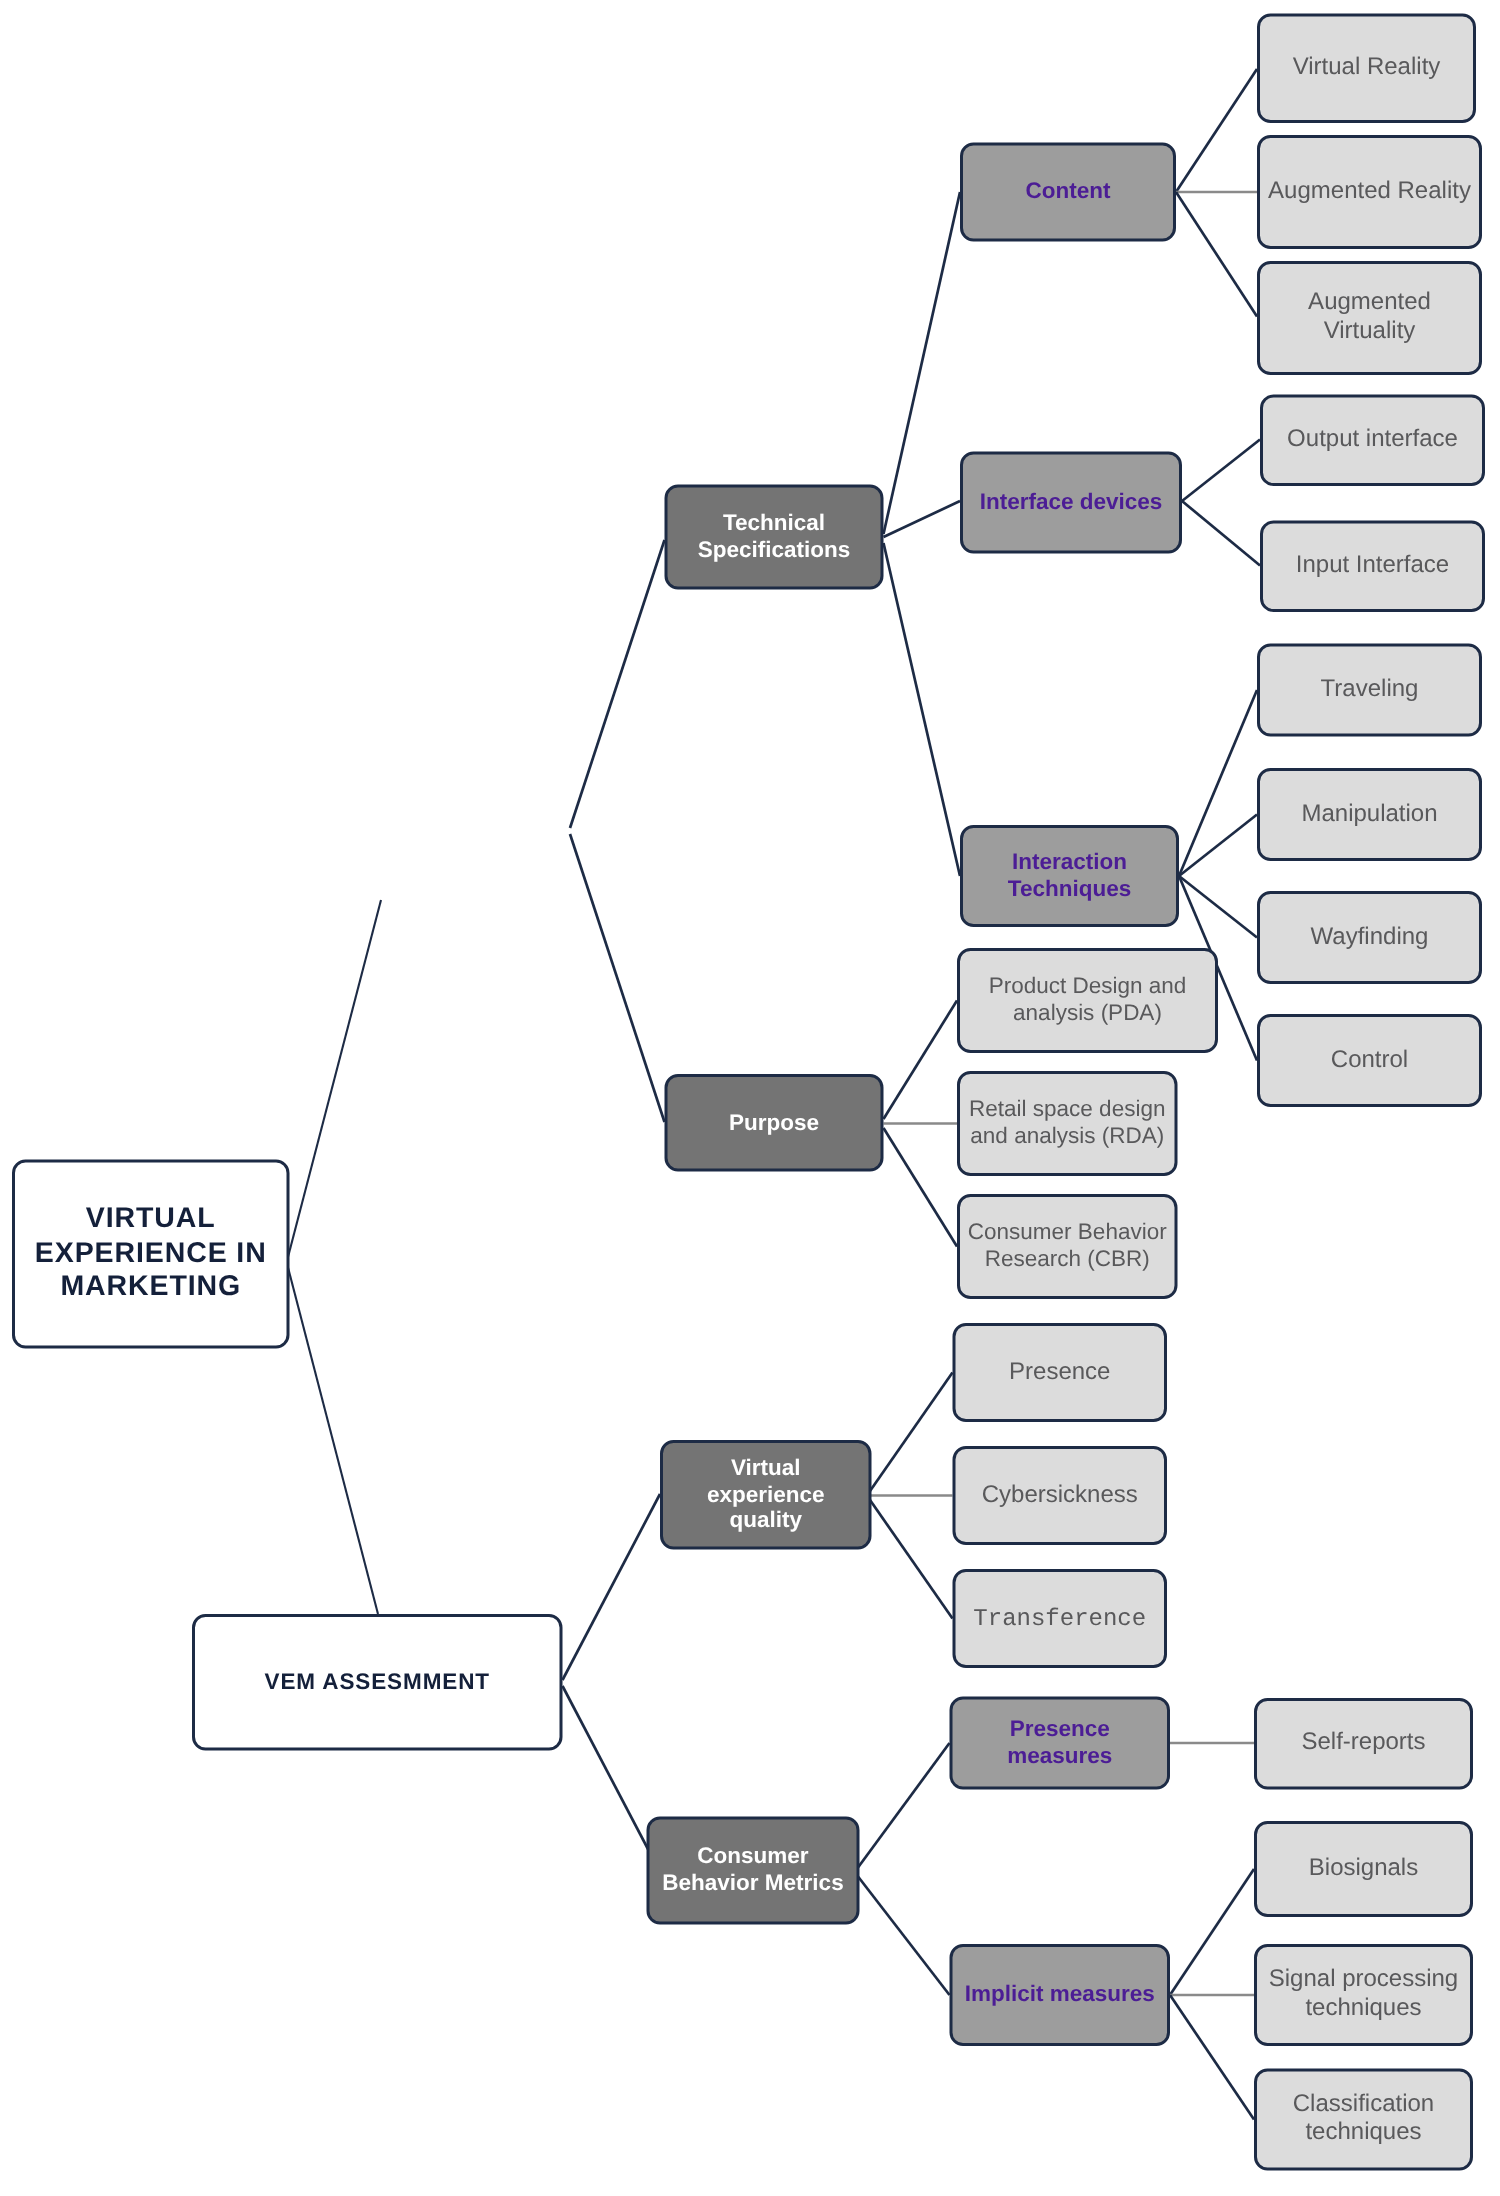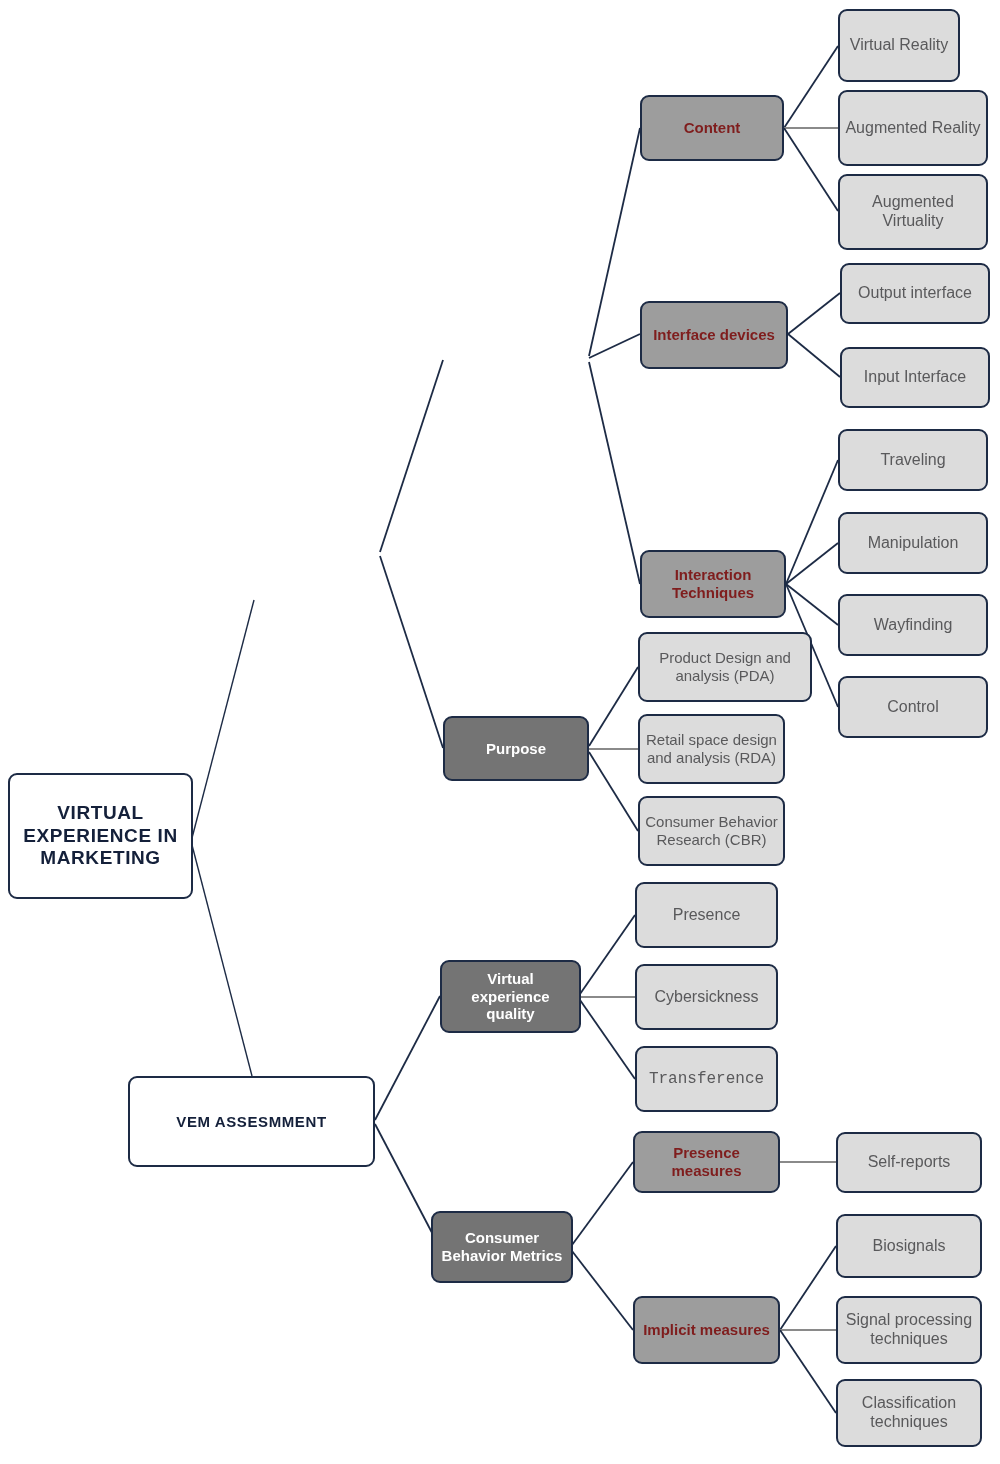--- a/index.html
+++ b/index.html
@@ -50,21 +50,21 @@
   .n-dark {
     background: #747474;
     border: 2.5px solid #1d2b45;
     color: #ffffff;
     font-weight: bold;
   }
   
   .n-mid {
     background: #9d9d9d;
     border: 2.5px solid #1d2b45;
-    color: #7f1d1d;
+    color: #4c1d95;
     font-weight: bold;
   }
   
   .n-leaf {
     background: #dcdcdc;
     border: 2.2px solid #1d2b45;
     color: #59595b;
     font-weight: normal;
   }
 </style>
@@ -127,20 +127,23 @@
 
   <div class="node n-root" style="left:8px; top:773px; width:185px; height:126px; font-size:19px;">
     <span>VIRTUAL EXPERIENCE IN MARKETING</span>
   </div>
 
 
   <div class="node n-root" style="left:128px; top:1076px; width:247px; height:91px; font-size:15px;">
     <span>VEM  ASSESMMENT</span>
   </div>
 
+  <div class="node n-dark" style="left:443px; top:323px; width:146px; height:70px; font-size:15px;">
+    <span>Technical Specifications</span>
+  </div>
 
   <div class="node n-dark" style="left:443px; top:716px; width:146px; height:65px; font-size:15px;">
     <span>Purpose</span>
   </div>
 
   <div class="node n-dark" style="left:431px; top:1211px; width:142px; height:72px; font-size:15px;">
     <span>Consumer Behavior Metrics</span>
   </div>
 
   <div class="node n-dark" style="left:440px; top:960px; width:141px; height:73px; font-size:15px;">
@@ -160,21 +163,21 @@
   </div>
 
   <div class="node n-mid" style="left:633px; top:1131px; width:147px; height:62px; font-size:15px;">
     <span>Presence measures</span>
   </div>
 
   <div class="node n-mid" style="left:633px; top:1296px; width:147px; height:68px; font-size:15px;align-items:center;">
     <span>Implicit measures</span>
   </div>
 
-  <div class="node n-leaf" style="left:838px; top:9px; width:122px; height:73px; font-size:16px;">
+  <div class="node n-leaf" style="left:838px; top:9px; width:146px; height:73px; font-size:16px;">
     <span>Virtual Reality</span>
   </div>
 
   <div class="node n-leaf" style="left:838px; top:90px; width:150px; height:76px; font-size:16px;">
     <span>Augmented Reality</span>
   </div>
 
   <div class="node n-leaf" style="left:838px; top:174px; width:150px; height:76px; font-size:16px;">
     <span>Augmented Virtuality</span>
   </div>

